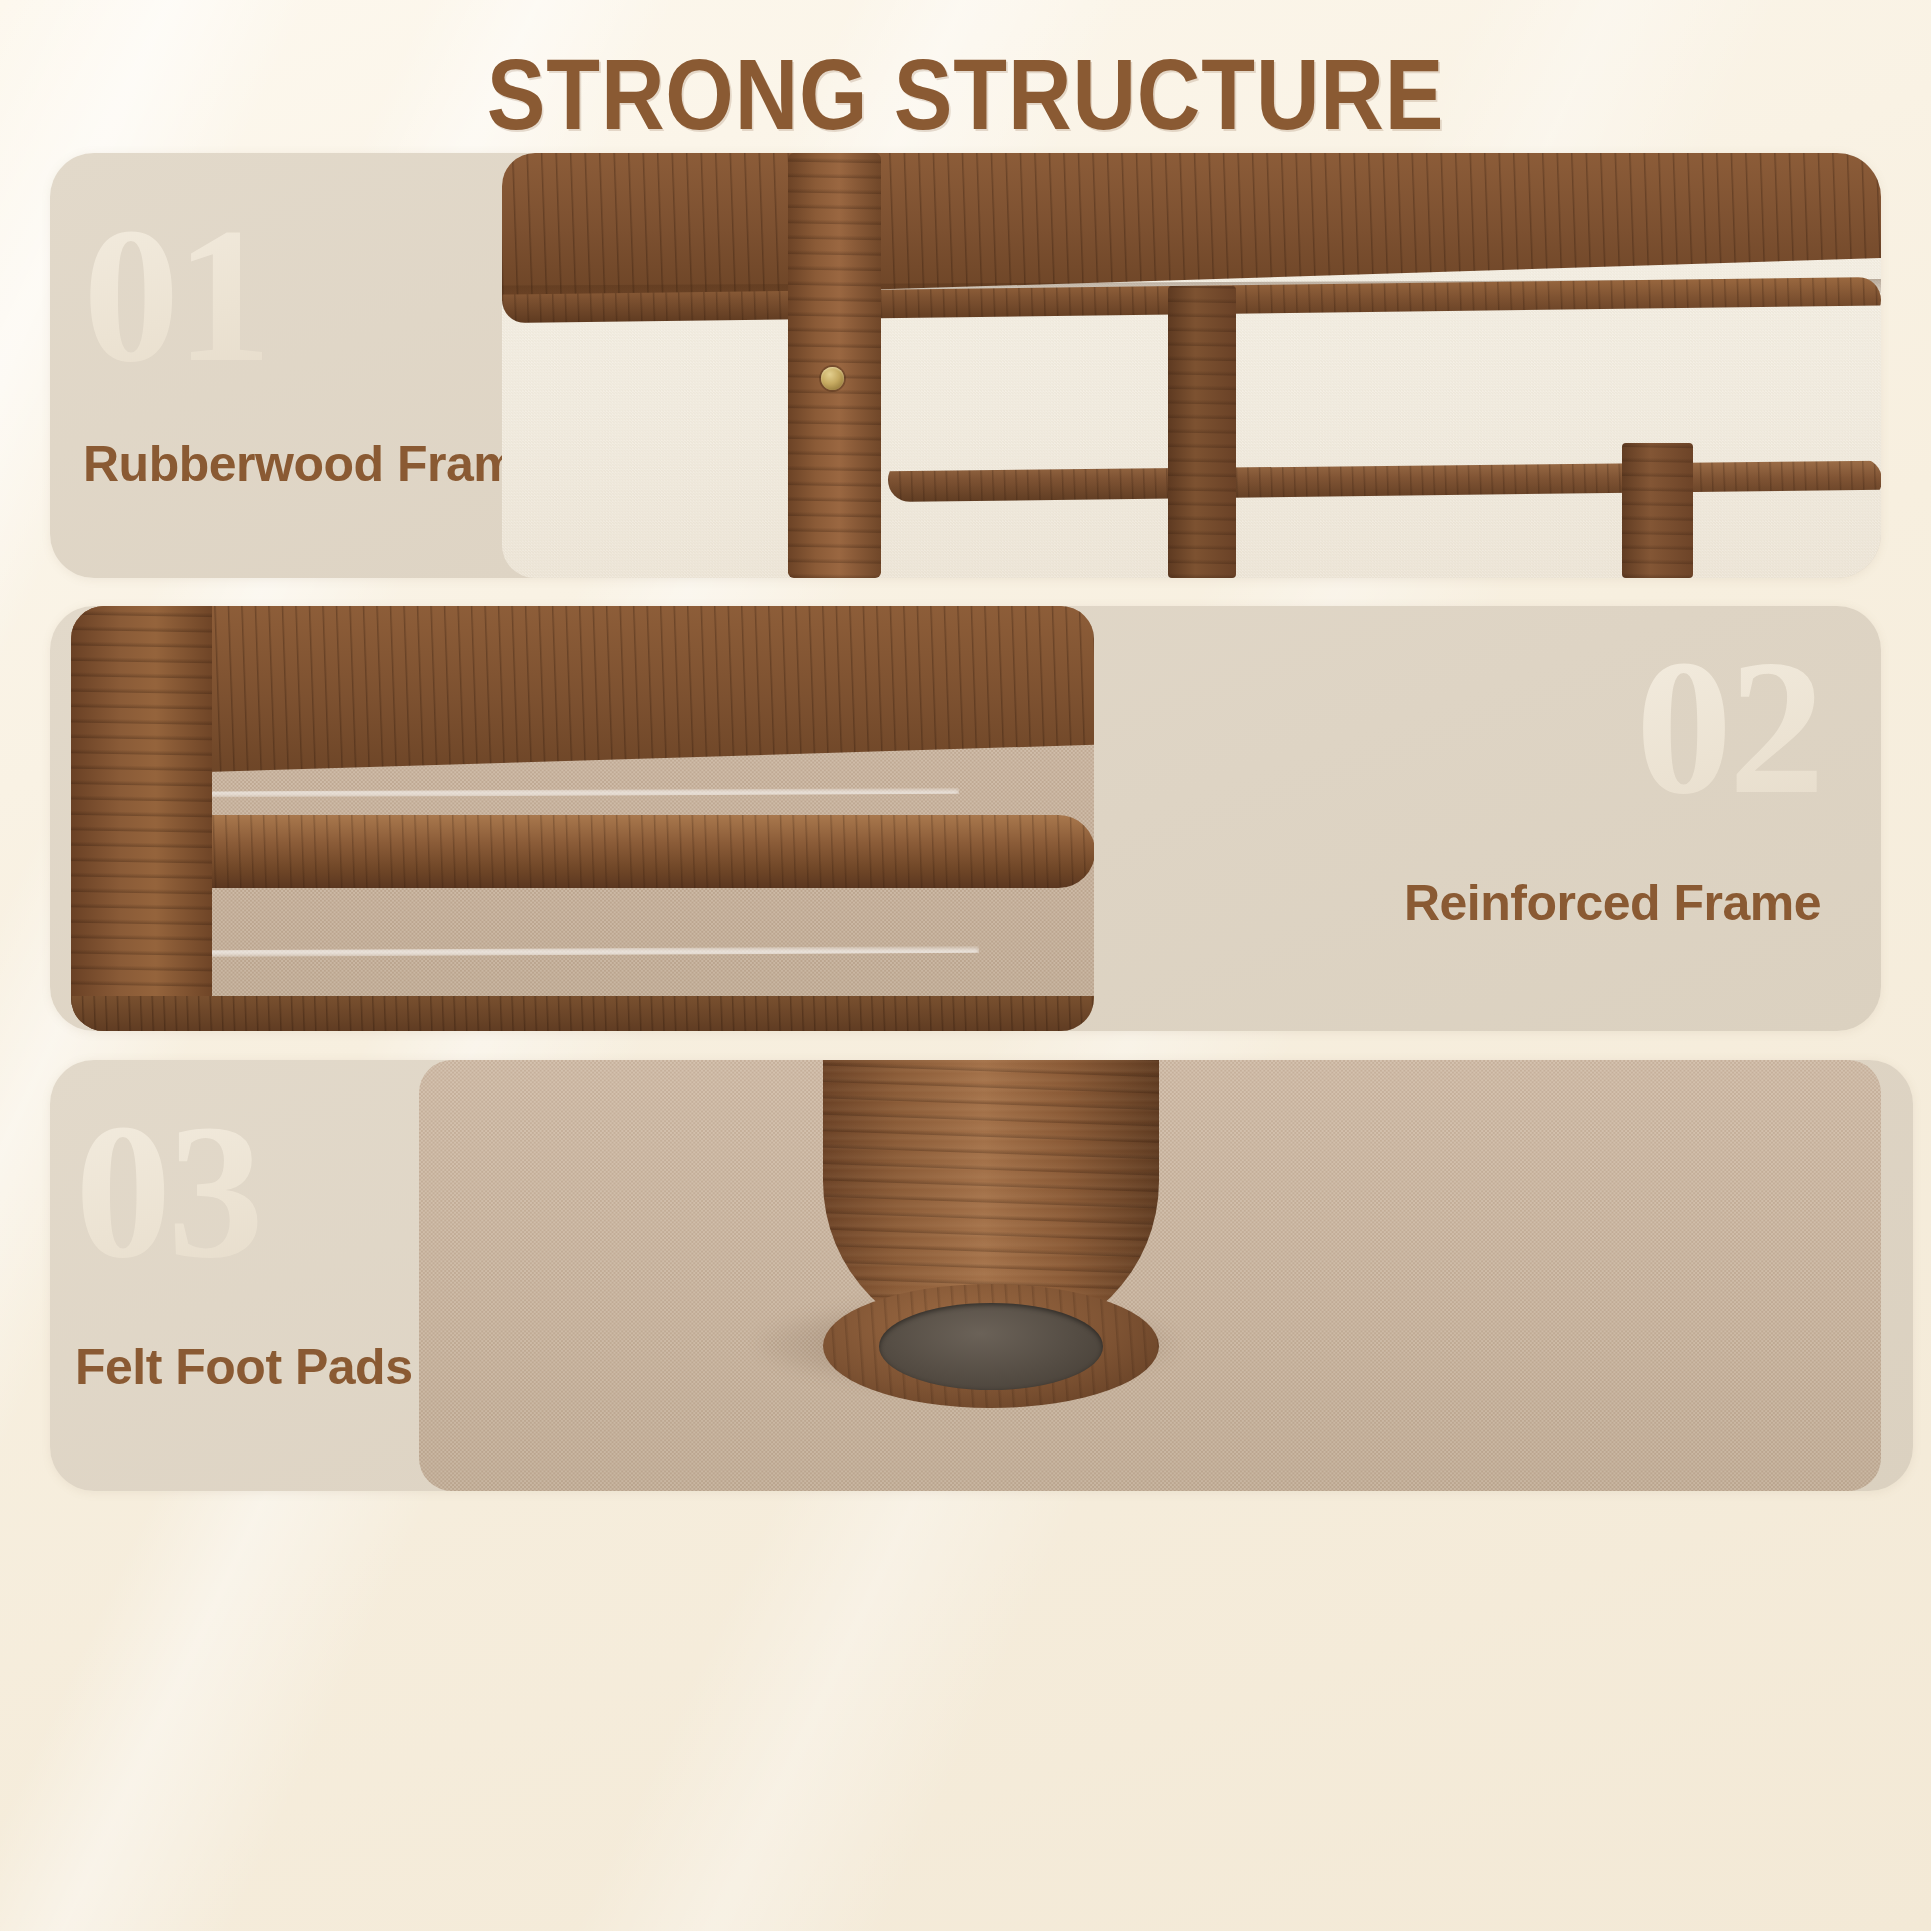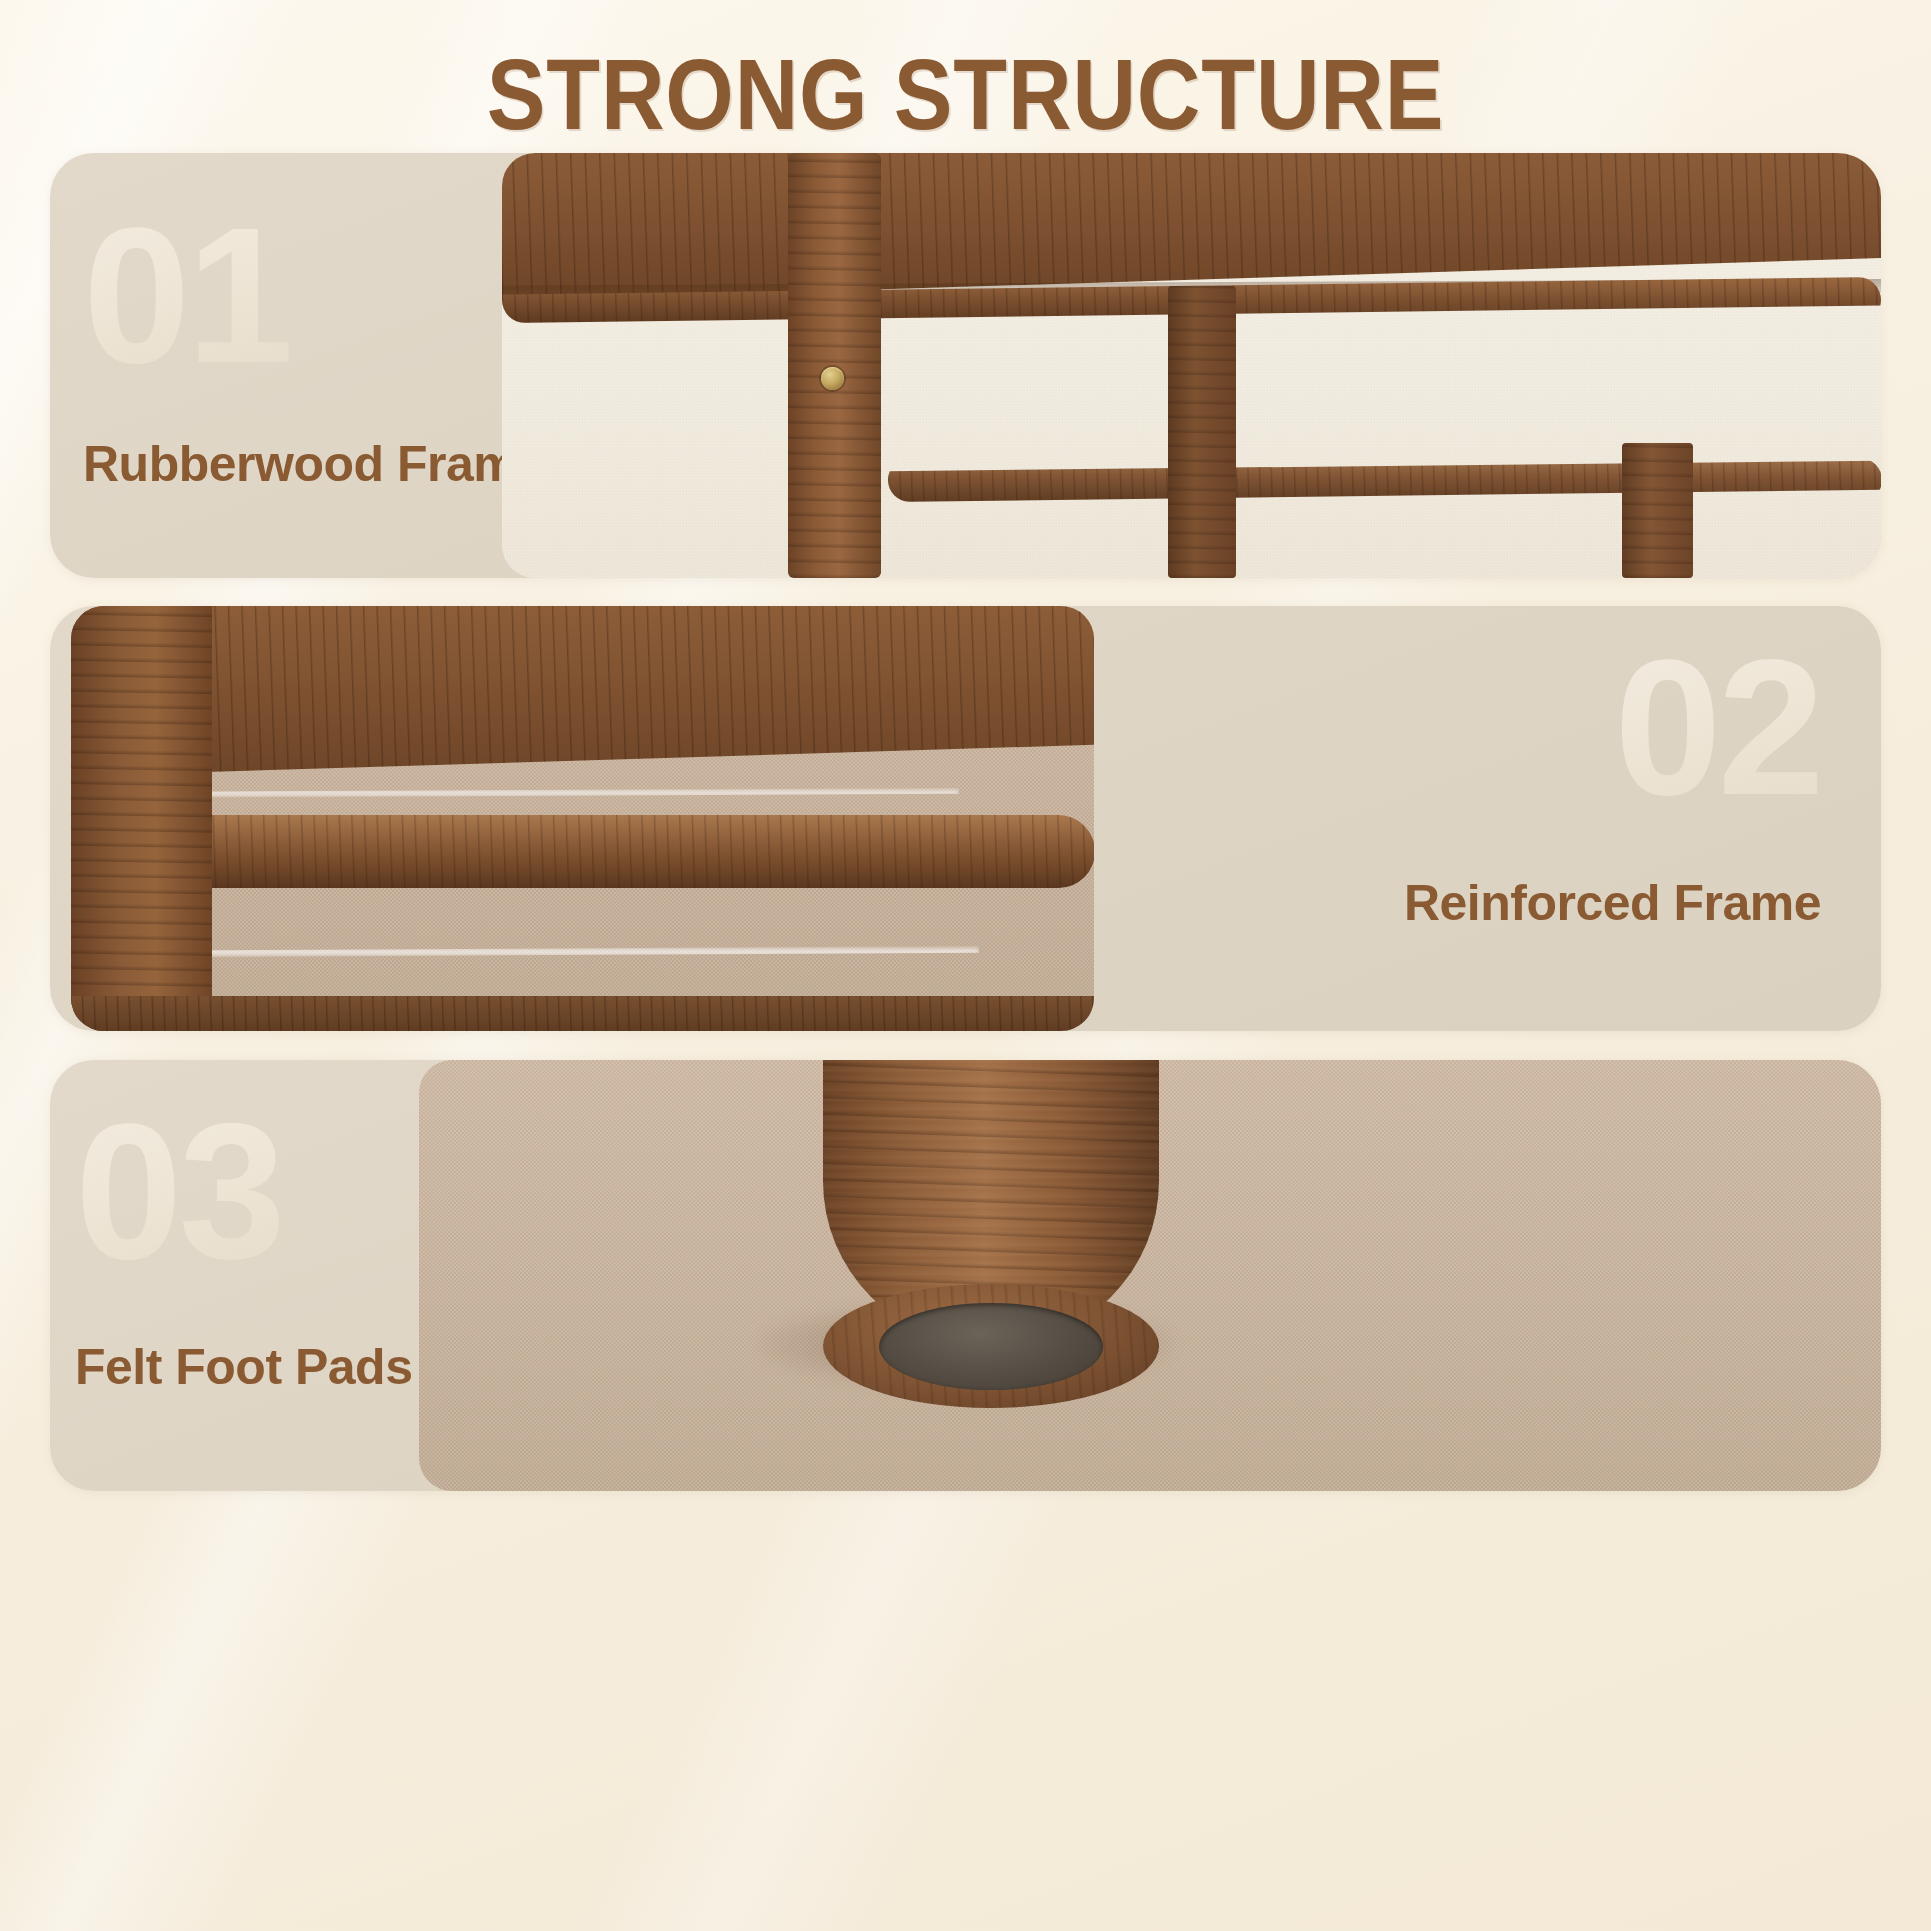--- a/index.html
+++ b/index.html
@@ -47,35 +47,35 @@
   
   .card{
     position:absolute;
     border-radius:44px;
     background:linear-gradient(160deg,#e2d9ca 0%,#ded4c4 55%,#dbd1c0 100%);
     overflow:hidden;
     box-shadow:0 1.9px 9.7px rgba(150,130,100,0.10);
   }
   #card1{left:50px;  top:153px;  width:1831px; height:425px;}
   #card2{left:50px;  top:606px;  width:1831px; height:425px;}
-  #card3{left:50px;  top:1060px; width:1831px; height:431px;}
+  #card3{left:50px;  top:1060px; width:1831px; height:431px;padding-left:32px;}
 
   
   .textblock{position:absolute;top:0;height:100%;}
   .bignum{
     position:absolute;
     font-size:193px;
     font-weight:bold;
     line-height:1;
     letter-spacing:-3.9px;
     background:linear-gradient(165deg,#f3ecdf 0%,#ece3d3 60%,#e6dccb 100%);
     -webkit-background-clip:text;
     background-clip:text;
     color:transparent;
-    font-family:Liberation Sans, sans-serif;
+    font-family:Liberation Serif, serif;
     user-select:none;
     text-align:right;
   }
   .caption{
     position:absolute;
     font-size:50px;
     font-weight:bold;
     color:#8a5a33;
     letter-spacing:-0.5px;
     white-space:nowrap;

